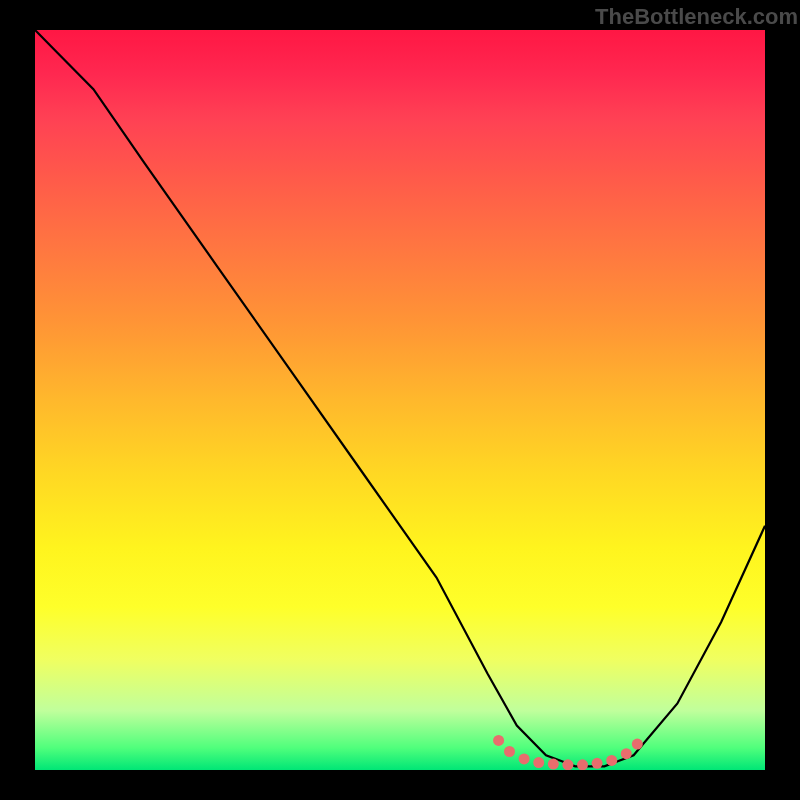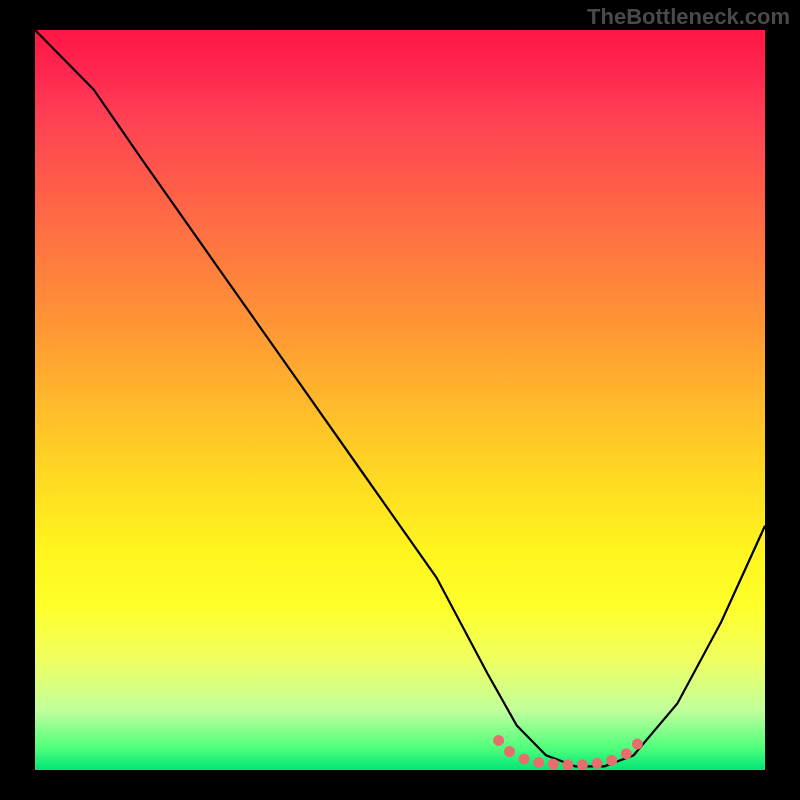--- a/index.html
+++ b/index.html
@@ -7,21 +7,21 @@
     width: 800px;
     height: 800px;
     background: #000;
     position: relative;
     font-family: Arial, sans-serif;
     overflow: hidden;
   }
   .watermark {
     position: absolute;
     top: 4px;
-    right: 10px;
+    right: 2px;
     color: #4a4a4a;
     font-size: 22px;
     font-weight: bold;
     z-index: 10;
   }
   .plot-area {
     position: absolute;
     left: 35px;
     top: 30px;
     width: 730px;

